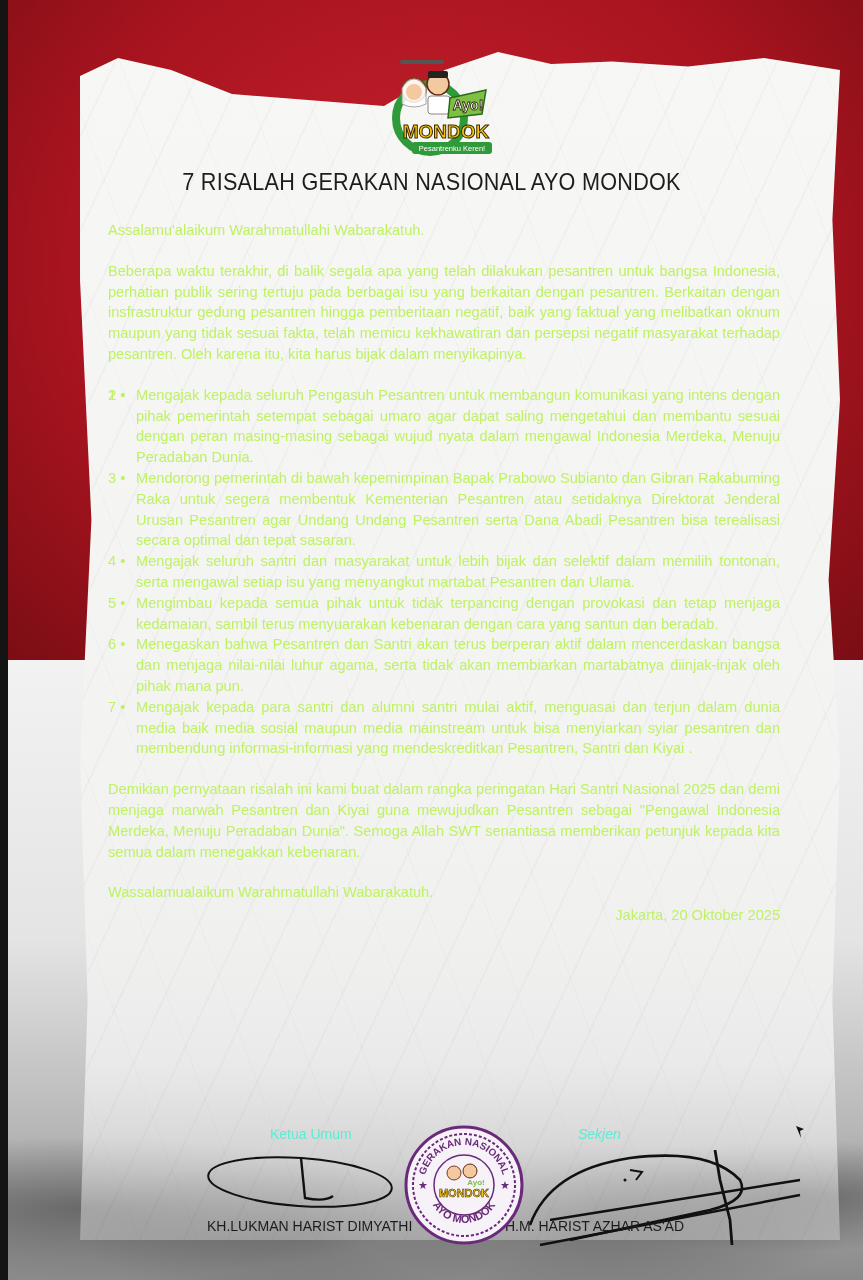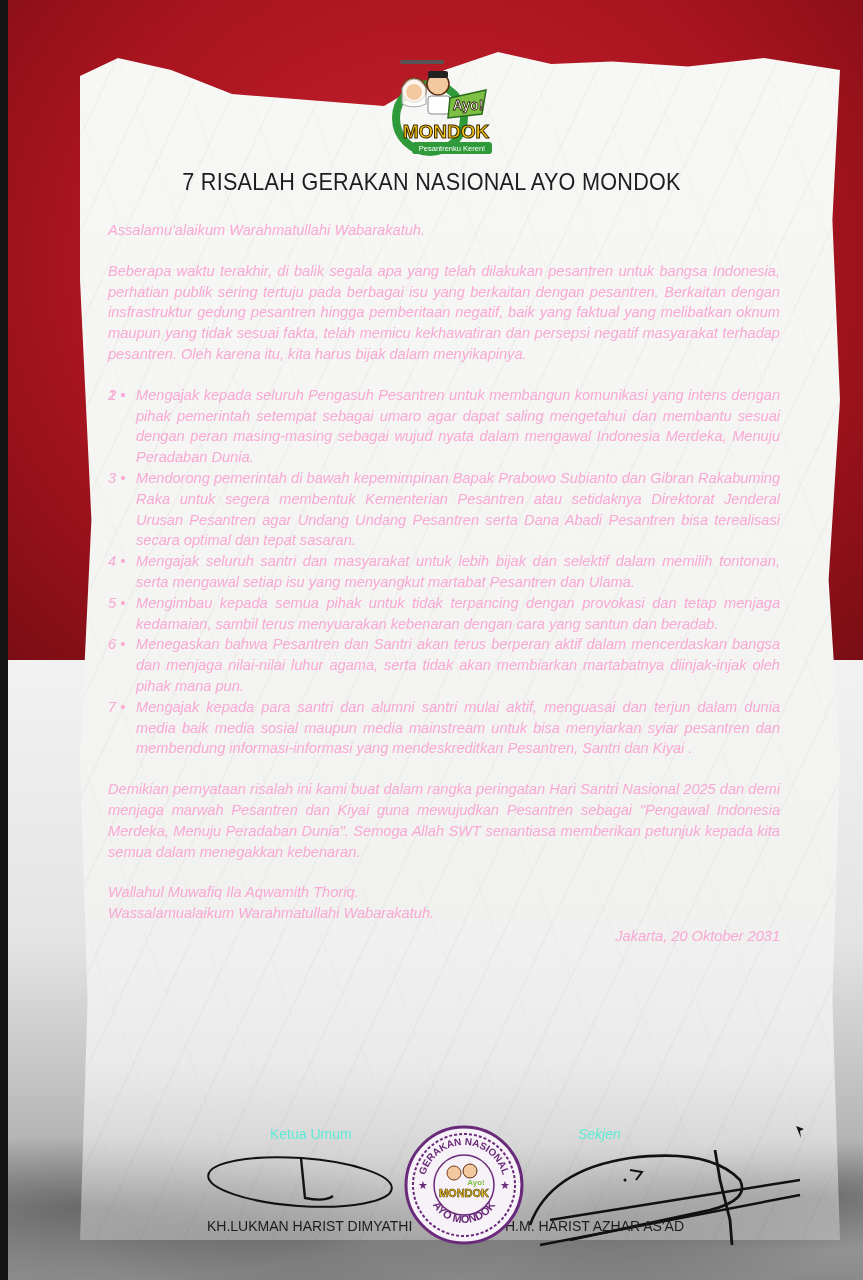--- a/index.html
+++ b/index.html
@@ -41,23 +41,22 @@
   .logo {
     position: absolute; left: 382px; top: 60px; width: 120px; height: 100px;
   }
   .title {
     position: absolute; left: 0; width: 863px; top: 168px; text-align: center;
     font-family: "Liberation Sans", sans-serif; font-size: 24px; color: #1d1d1d;
     letter-spacing: 0.3px; transform: scaleX(0.9);
   }
   .doc {
     position: absolute; left: 108px; top: 220px; width: 672px;
-    font-family: "Liberation Sans", sans-serif; font-size: 14.6px; line-height: 20.8px; color: #f9a8d4;
+    font-family: "Liberation Sans", sans-serif; font-size: 14.6px; line-height: 20.8px; color: #bef264;
     text-align: justify;
-    font-style: italic;
   }
   .doc p { margin: 0; }
   .greet { margin-bottom: 20px !important; }
   .intro { margin-bottom: 20px !important; }
   .lead { margin-bottom: 20px !important; }
   ol.points { list-style: none; margin: 0 0 20px 0; padding: 0; }
   ol.points li { position: relative; padding-left: 28px; }
   ol.points li .num { position: absolute; left: 0; top: 0; }
   .closing { margin-bottom: 20px !important; }
   .sign-off { margin-bottom: 0 !important; }
@@ -102,23 +101,22 @@
   <ol class="points">
     <li><span class="num">1 •</span></li>
     <li><span class="num">2 •</span><span>Mengajak kepada seluruh Pengasuh Pesantren untuk membangun komunikasi yang intens dengan pihak pemerintah setempat sebagai umaro agar dapat saling mengetahui dan membantu sesuai dengan peran masing-masing sebagai wujud nyata dalam mengawal Indonesia Merdeka, Menuju Peradaban Dunia.</span></li>
     <li><span class="num">3 •</span><span>Mendorong pemerintah di bawah kepemimpinan Bapak Prabowo Subianto dan Gibran Rakabuming Raka untuk segera membentuk Kementerian Pesantren atau setidaknya Direktorat Jenderal Urusan Pesantren agar Undang Undang Pesantren serta Dana Abadi Pesantren  bisa terealisasi secara optimal dan tepat sasaran.</span></li>
     <li><span class="num">4 •</span><span>Mengajak seluruh santri dan masyarakat untuk lebih bijak dan selektif dalam memilih tontonan, serta mengawal setiap isu yang menyangkut martabat Pesantren dan Ulama.</span></li>
     <li><span class="num">5 •</span><span>Mengimbau kepada semua pihak untuk tidak terpancing dengan provokasi dan tetap menjaga kedamaian, sambil terus menyuarakan kebenaran dengan cara yang santun dan beradab.</span></li>
     <li><span class="num">6 •</span><span>Menegaskan bahwa Pesantren dan Santri akan terus berperan aktif dalam mencerdaskan bangsa dan menjaga nilai-nilai luhur agama, serta tidak akan membiarkan martabatnya diinjak-injak oleh pihak mana pun.</span></li>
     <li><span class="num">7 •</span><span>Mengajak kepada para santri dan alumni santri mulai aktif, menguasai dan terjun dalam dunia media baik media sosial maupun media mainstream untuk bisa menyiarkan syiar pesantren dan membendung informasi-informasi yang mendeskreditkan Pesantren, Santri dan Kiyai .</span></li>
   </ol>
   <p class="closing">Demikian pernyataan risalah ini kami buat dalam rangka peringatan Hari Santri  Nasional 2025 dan demi menjaga marwah Pesantren dan Kiyai guna mewujudkan Pesantren sebagai "Pengawal Indonesia Merdeka, Menuju Peradaban Dunia". Semoga Allah SWT senantiasa memberikan petunjuk kepada kita semua dalam menegakkan kebenaran.</p>
-  <p class="sign-off">Wallahul Muwafiq Ila Aqwamith Thoriq.</p>
   <p class="sign-off">Wassalamualaikum Warahmatullahi Wabarakatuh.</p>
-  <p class="date">Jakarta, 20 Oktober  2031</p>
+  <p class="date">Jakarta, 20 Oktober  2025</p>
 </div>
 
 <div class="sig-label" style="left:270px; top:1126px;">Ketua Umum</div>
 <div class="sig-label" style="left:578px; top:1126px;font-style:italic;">Sekjen</div>
 
 <svg class="sig-svg" style="left:205px; top:1150px;" width="200" height="75" viewBox="0 0 200 75">
   <ellipse cx="95" cy="32" rx="92" ry="24" fill="none" stroke="#111" stroke-width="2" transform="rotate(4 95 32)"></ellipse>
   <path d="M96 8 L100 48 Q120 52 128 46" fill="none" stroke="#111" stroke-width="2.4"></path>
 </svg>
 

